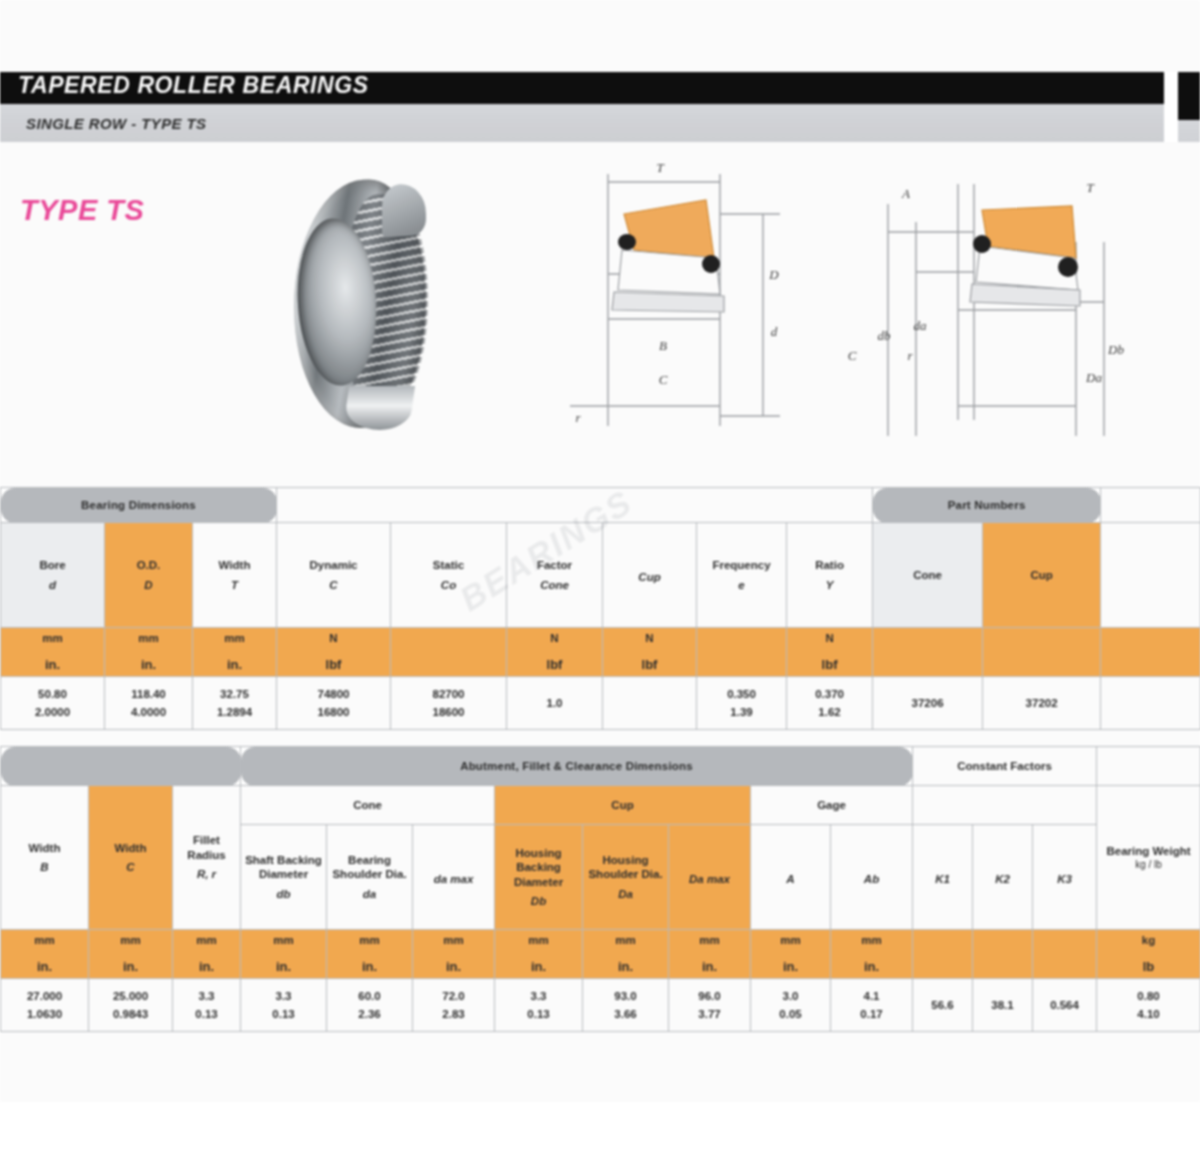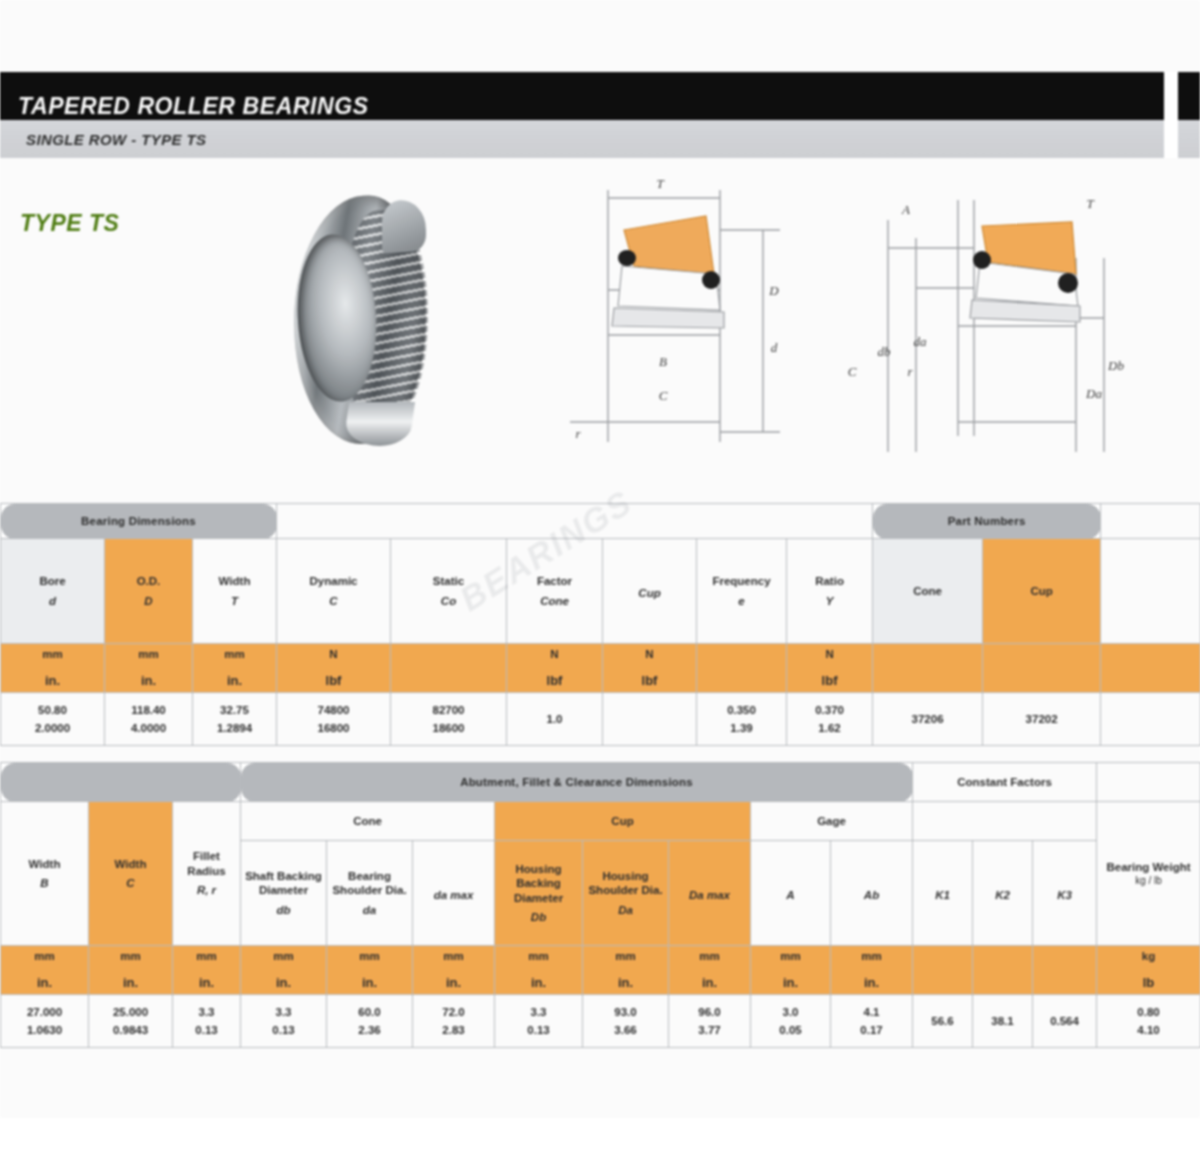--- a/index.html
+++ b/index.html
@@ -23,25 +23,25 @@
     position: absolute;
     inset: 0;
     filter: blur(0.85px) contrast(0.97);
   }
 
   
   .top-pad { height: 72px; background: #ffffff; }
 
   .title-bar {
     position: relative;
-    height: 48px;
+    height: 32px;
     background: #0a0a0a;
     margin-right: 36px;
     display: flex;
-    align-items: flex-end;
+    align-items: flex-start;
   }
   .title-bar .title-text {
     color: #fdfdfd;
     font-size: 23px;
     font-weight: bold;
     font-style: italic;
     letter-spacing: 0.6px;
     padding-left: 18px;
     white-space: nowrap;
     transform: scaleY(1.06);
@@ -84,25 +84,25 @@
   
   .figure-band {
     position: relative;
     height: 345px;
     background: #ffffff;
   }
   .type-label {
     position: absolute;
     left: 20px;
     top: 52px;
-    font-size: 23px;
+    font-size: 29px;
     font-weight: bold;
     font-style: italic;
     letter-spacing: 0.5px;
-    color: #4d7c0f;
+    color: #ec4899;
   }
 
   
   .bearing-photo {
     position: absolute;
     left: 286px;
     top: 30px;
     width: 160px;
     height: 265px;
   }

